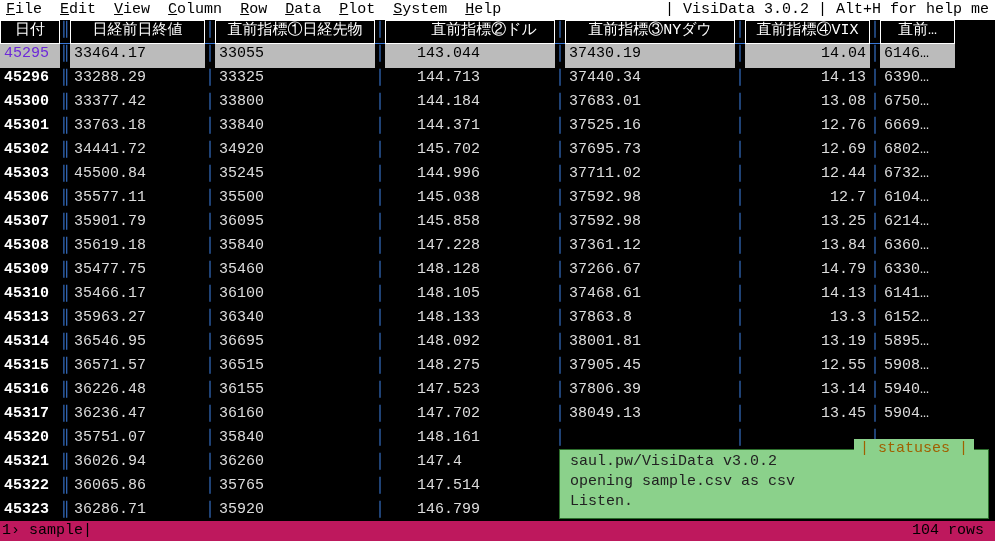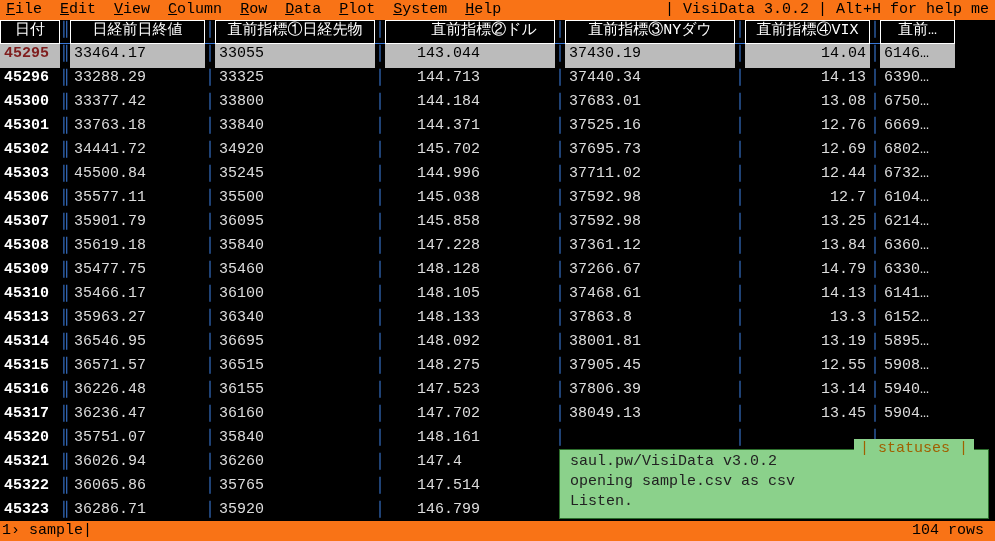--- a/index.html
+++ b/index.html
@@ -6,21 +6,21 @@
   html, body {
     width: 995px;
     height: 541px;
     overflow: hidden;
     background: #000;
     font-family: "Courier New", monospace;
     font-size: 15px;
     line-height: 20px;
   }
   .topbar {
-    background: #f97316;
+    background: #ffffff;
     color: #000;
     height: 20px;
     display: flex;
     padding: 0 6px;
     white-space: pre;
   }
   .menu-item {
     margin-right: 18px;
     cursor: pointer;
   }
@@ -66,34 +66,34 @@
   .data-row .keycell {
     color: #fff;
     font-weight: bold;
   }
   .selrow .cell:not(.keycell):not(.sep) {
     background: #bbb;
     color: #000;
   }
   .selrow .keycell {
     background: #bbb;
-    color: #7f1d1d;
-    font-weight: bold;
+    color: #6d28d9;
+    font-weight: normal;
   }
   .c0 { flex: 0 0 60px; }
   .c1 { flex: 0 0 135px; }
   .c2 { flex: 0 0 160px; }
   .c3 { flex: 0 0 170px; padding-left: 32px; }
   .c4 { flex: 0 0 170px; }
   .c5 { flex: 0 0 125px; text-align: right; }
   .c6 { flex: 0 0 75px; }
   .statusbar {
     position: absolute;
     left: 0; right: 0; bottom: 0;
-    background: #f97316;
+    background: #be185d;
     color: #000;
     height: 20px;
     display: flex;
     padding: 0 2px;
   }
   .statusbar .left { white-space: pre; }
   .statusbar .right { margin-left: auto; white-space: pre; }
   .popup {
     position: absolute;
     right: 6px;

